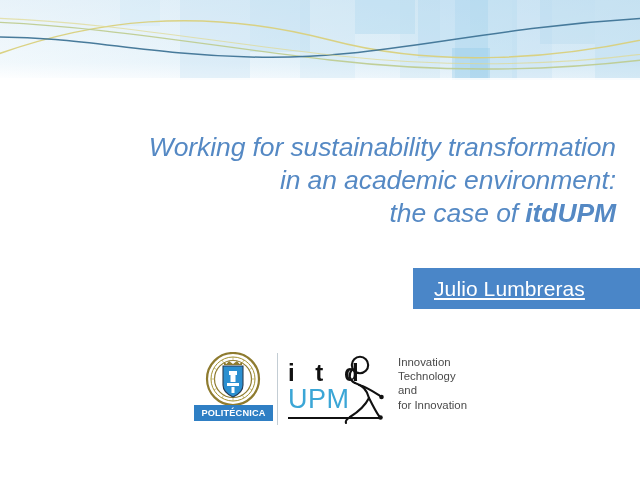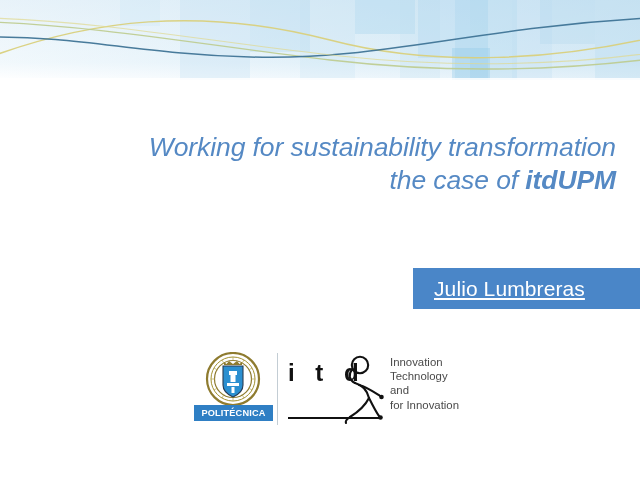--- a/index.html
+++ b/index.html
@@ -86,21 +86,21 @@
   #itd-underline {
     position:absolute; left:0; top:61px; width:93px; height:2px; background:#111111;
   }
   #runner-figure { position:absolute; left:52px; top:-2px; }
 
   
   #centre-text {
     position:absolute; left:197px; top:3px; width:125px;
   }
   #centre-text .cline {
-    color:#4a4a4a; font-size:11.4px; line-height:14.2px; white-space:nowrap;
+    color:#4a4a4a; font-size:11.4px; line-height:14.2px; white-space:nowrap;margin-left:8px;
   }
 </style>
 </head>
 <body>
 
 <div id="header-band">
   <svg class="hdr-svg" width="640" height="86" viewBox="0 0 640 86">
     <defs>
       <linearGradient id="gLeft" x1="0" y1="0" x2="1" y2="0">
         <stop offset="0%" stop-color="#ffffff"></stop>
@@ -142,20 +142,21 @@
       <path d="M -10 57 C 90 20, 200 6, 330 40 C 440 69, 560 58, 650 38" fill="none" stroke="#d9d07c" stroke-width="1.5" opacity="0.95"></path>
       <path d="M -10 22 C 100 26, 210 46, 330 60 C 450 74, 560 70, 650 59" fill="none" stroke="#bccb8d" stroke-width="1.4" opacity="0.9"></path>
       <path d="M -10 37 C 80 36, 140 54, 250 57 C 380 61, 470 28, 650 18" fill="none" stroke="#3f7496" stroke-width="1.5" opacity="0.95"></path>
       <path d="M -10 18 C 110 22, 210 42, 340 56 C 460 69, 570 64, 650 53" fill="none" stroke="#e0d88f" stroke-width="1.1" opacity="0.7"></path>
     </g>
   </svg>
 </div>
 
 <div id="title-block">
   <div class="tline">Working for sustainability transformation</div>
+  <div class="tline">in an academic environment:</div>
   <div class="tline"><span>the case of </span><span class="bold">itdUPM</span></div>
 </div>
 
 <div id="author-banner">
   <span id="author-name">Julio Lumbreras</span>
 </div>
 
 <div id="logo-row">
 
   <div id="upm-crest-block">
@@ -189,20 +190,21 @@
     </svg>
     <div id="politecnica-badge">
       <span>POLITÉCNICA</span>
     </div>
   </div>
 
   <div id="logo-divider"></div>
 
   <div id="itd-wordmark">
     <div id="itd-letters">i t d</div>
+    <div id="upm-letters">UPM</div>
     <div id="itd-underline"></div>
     <svg id="runner-figure" width="46" height="76" viewBox="0 0 46 76">
       <g fill="none" stroke="#111111" stroke-width="2.1" stroke-linecap="round">
 
         <circle cx="20" cy="11" r="8.2"></circle>
 
         <path d="M12.5 15 C 8 20, 9 26, 15 29"></path>
 
         <path d="M15 29 C 22 31, 27 36, 29 44"></path>
 

